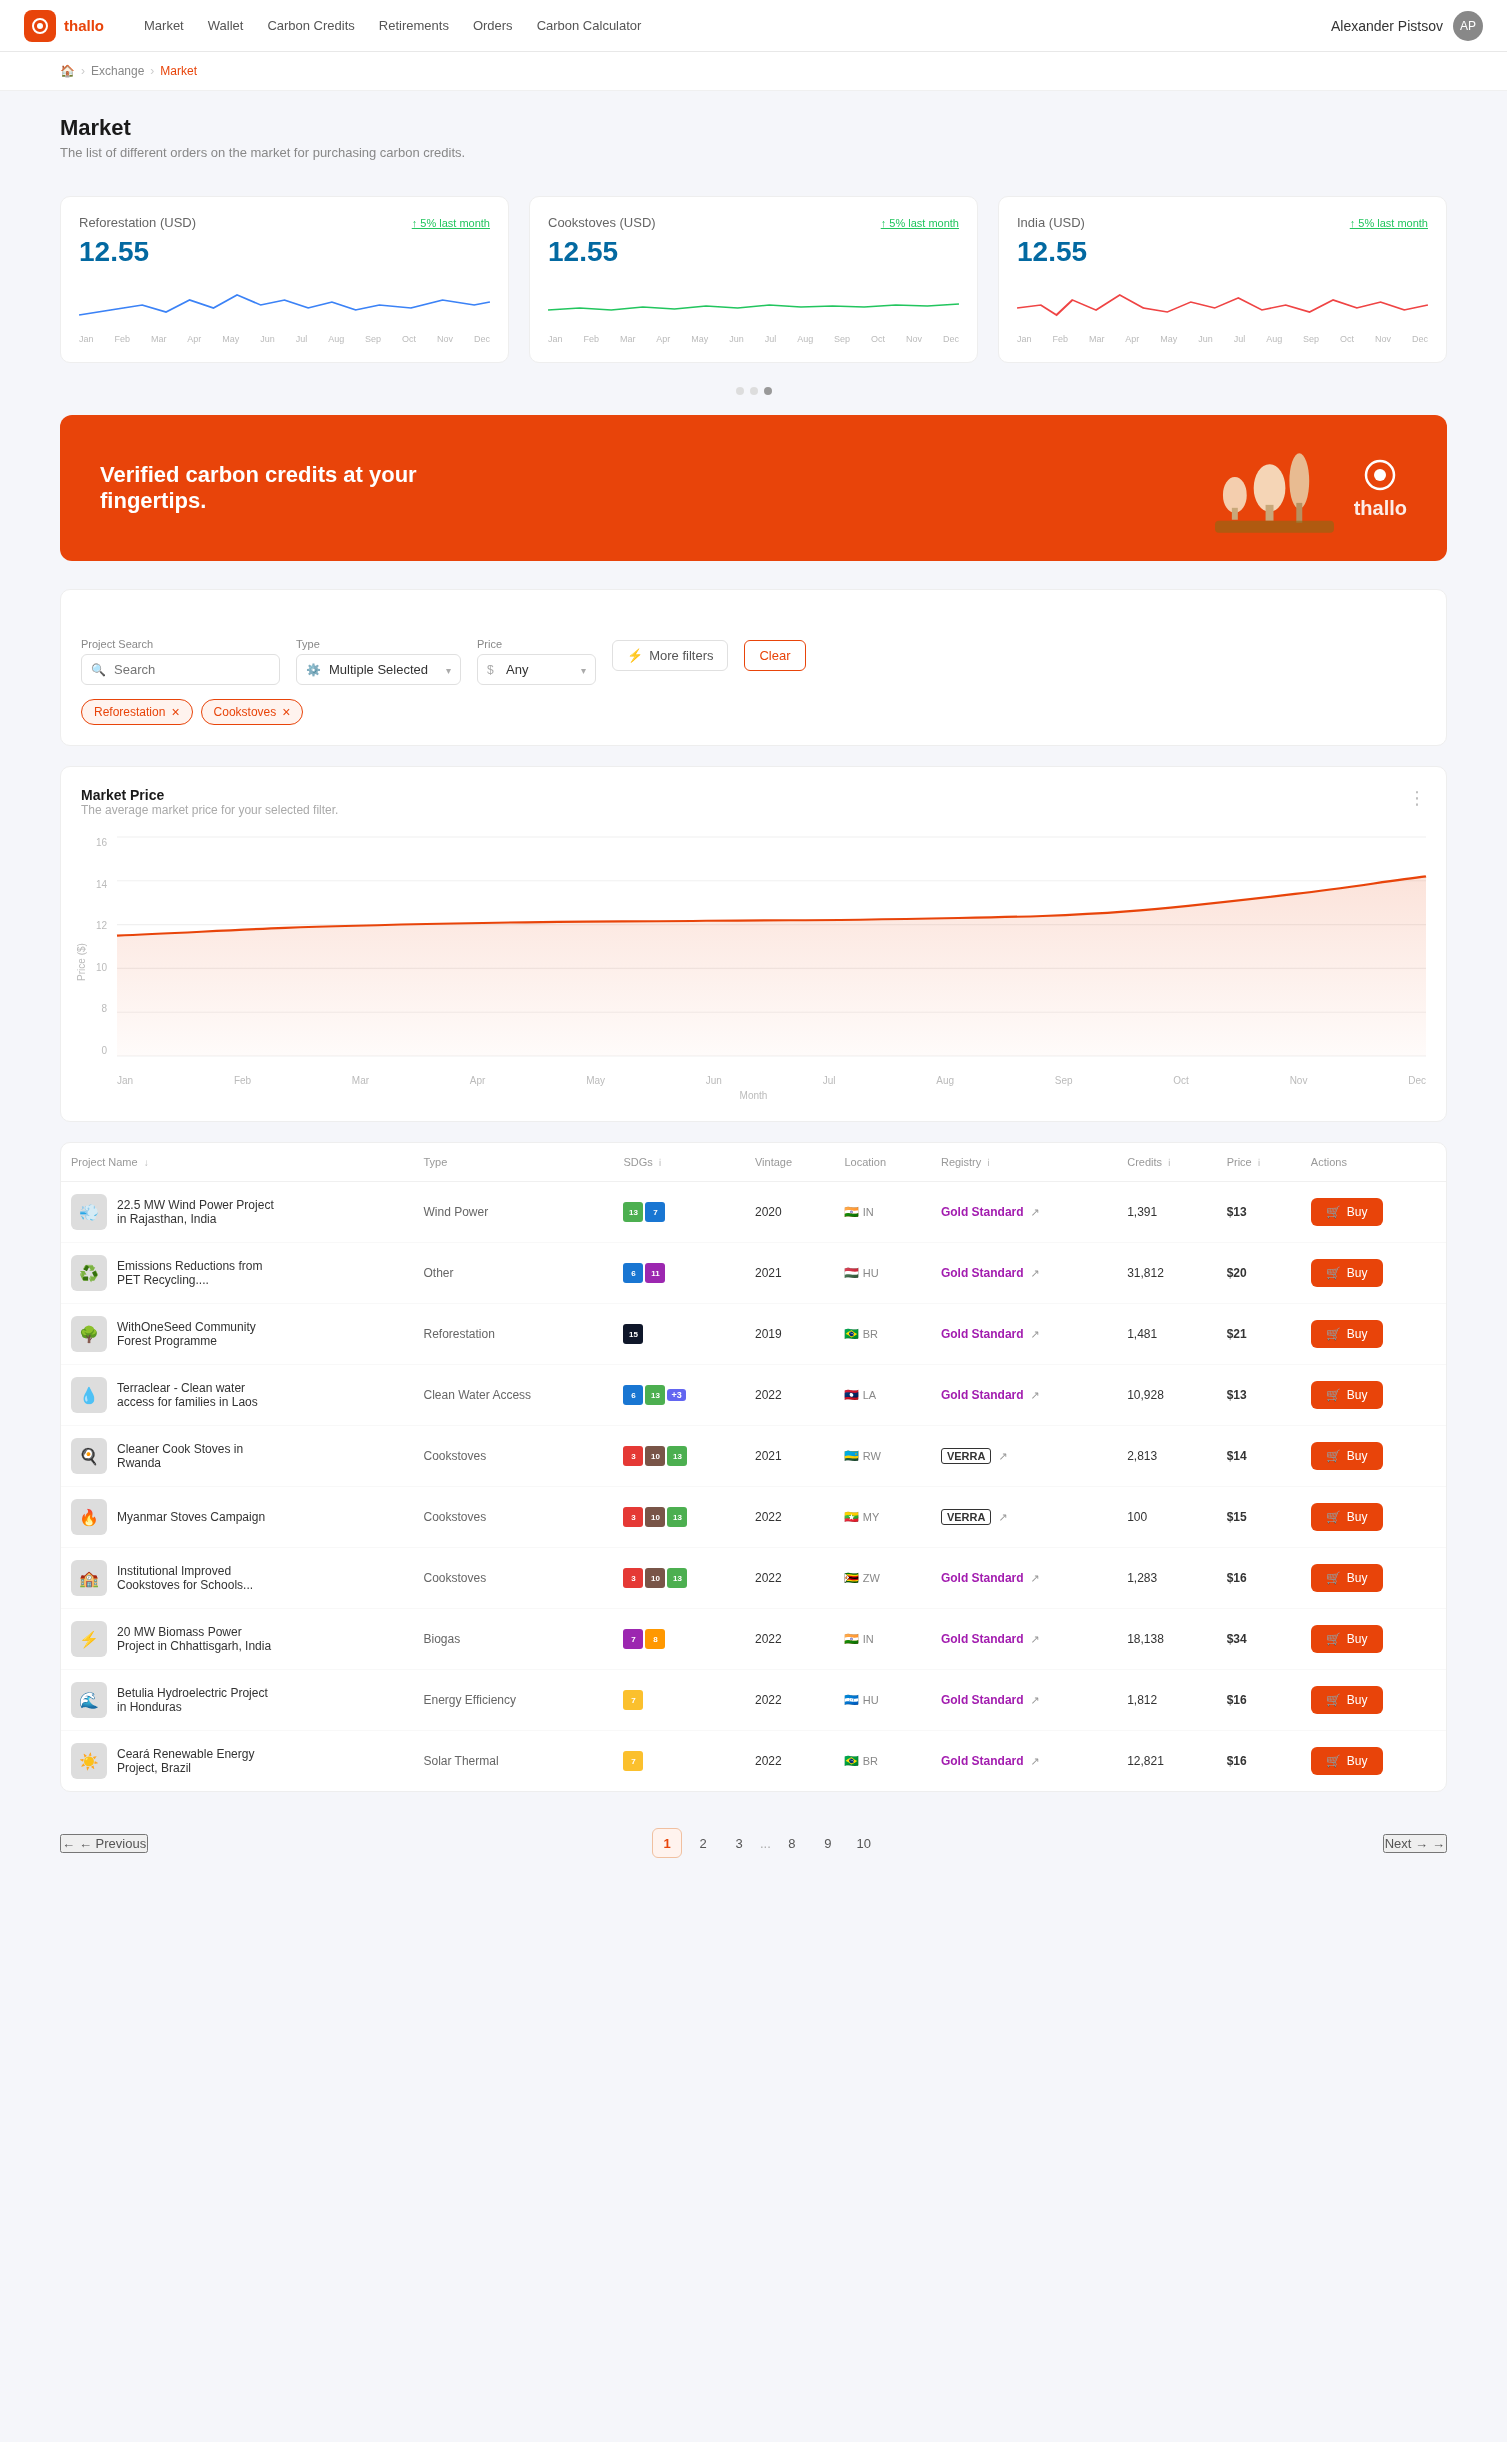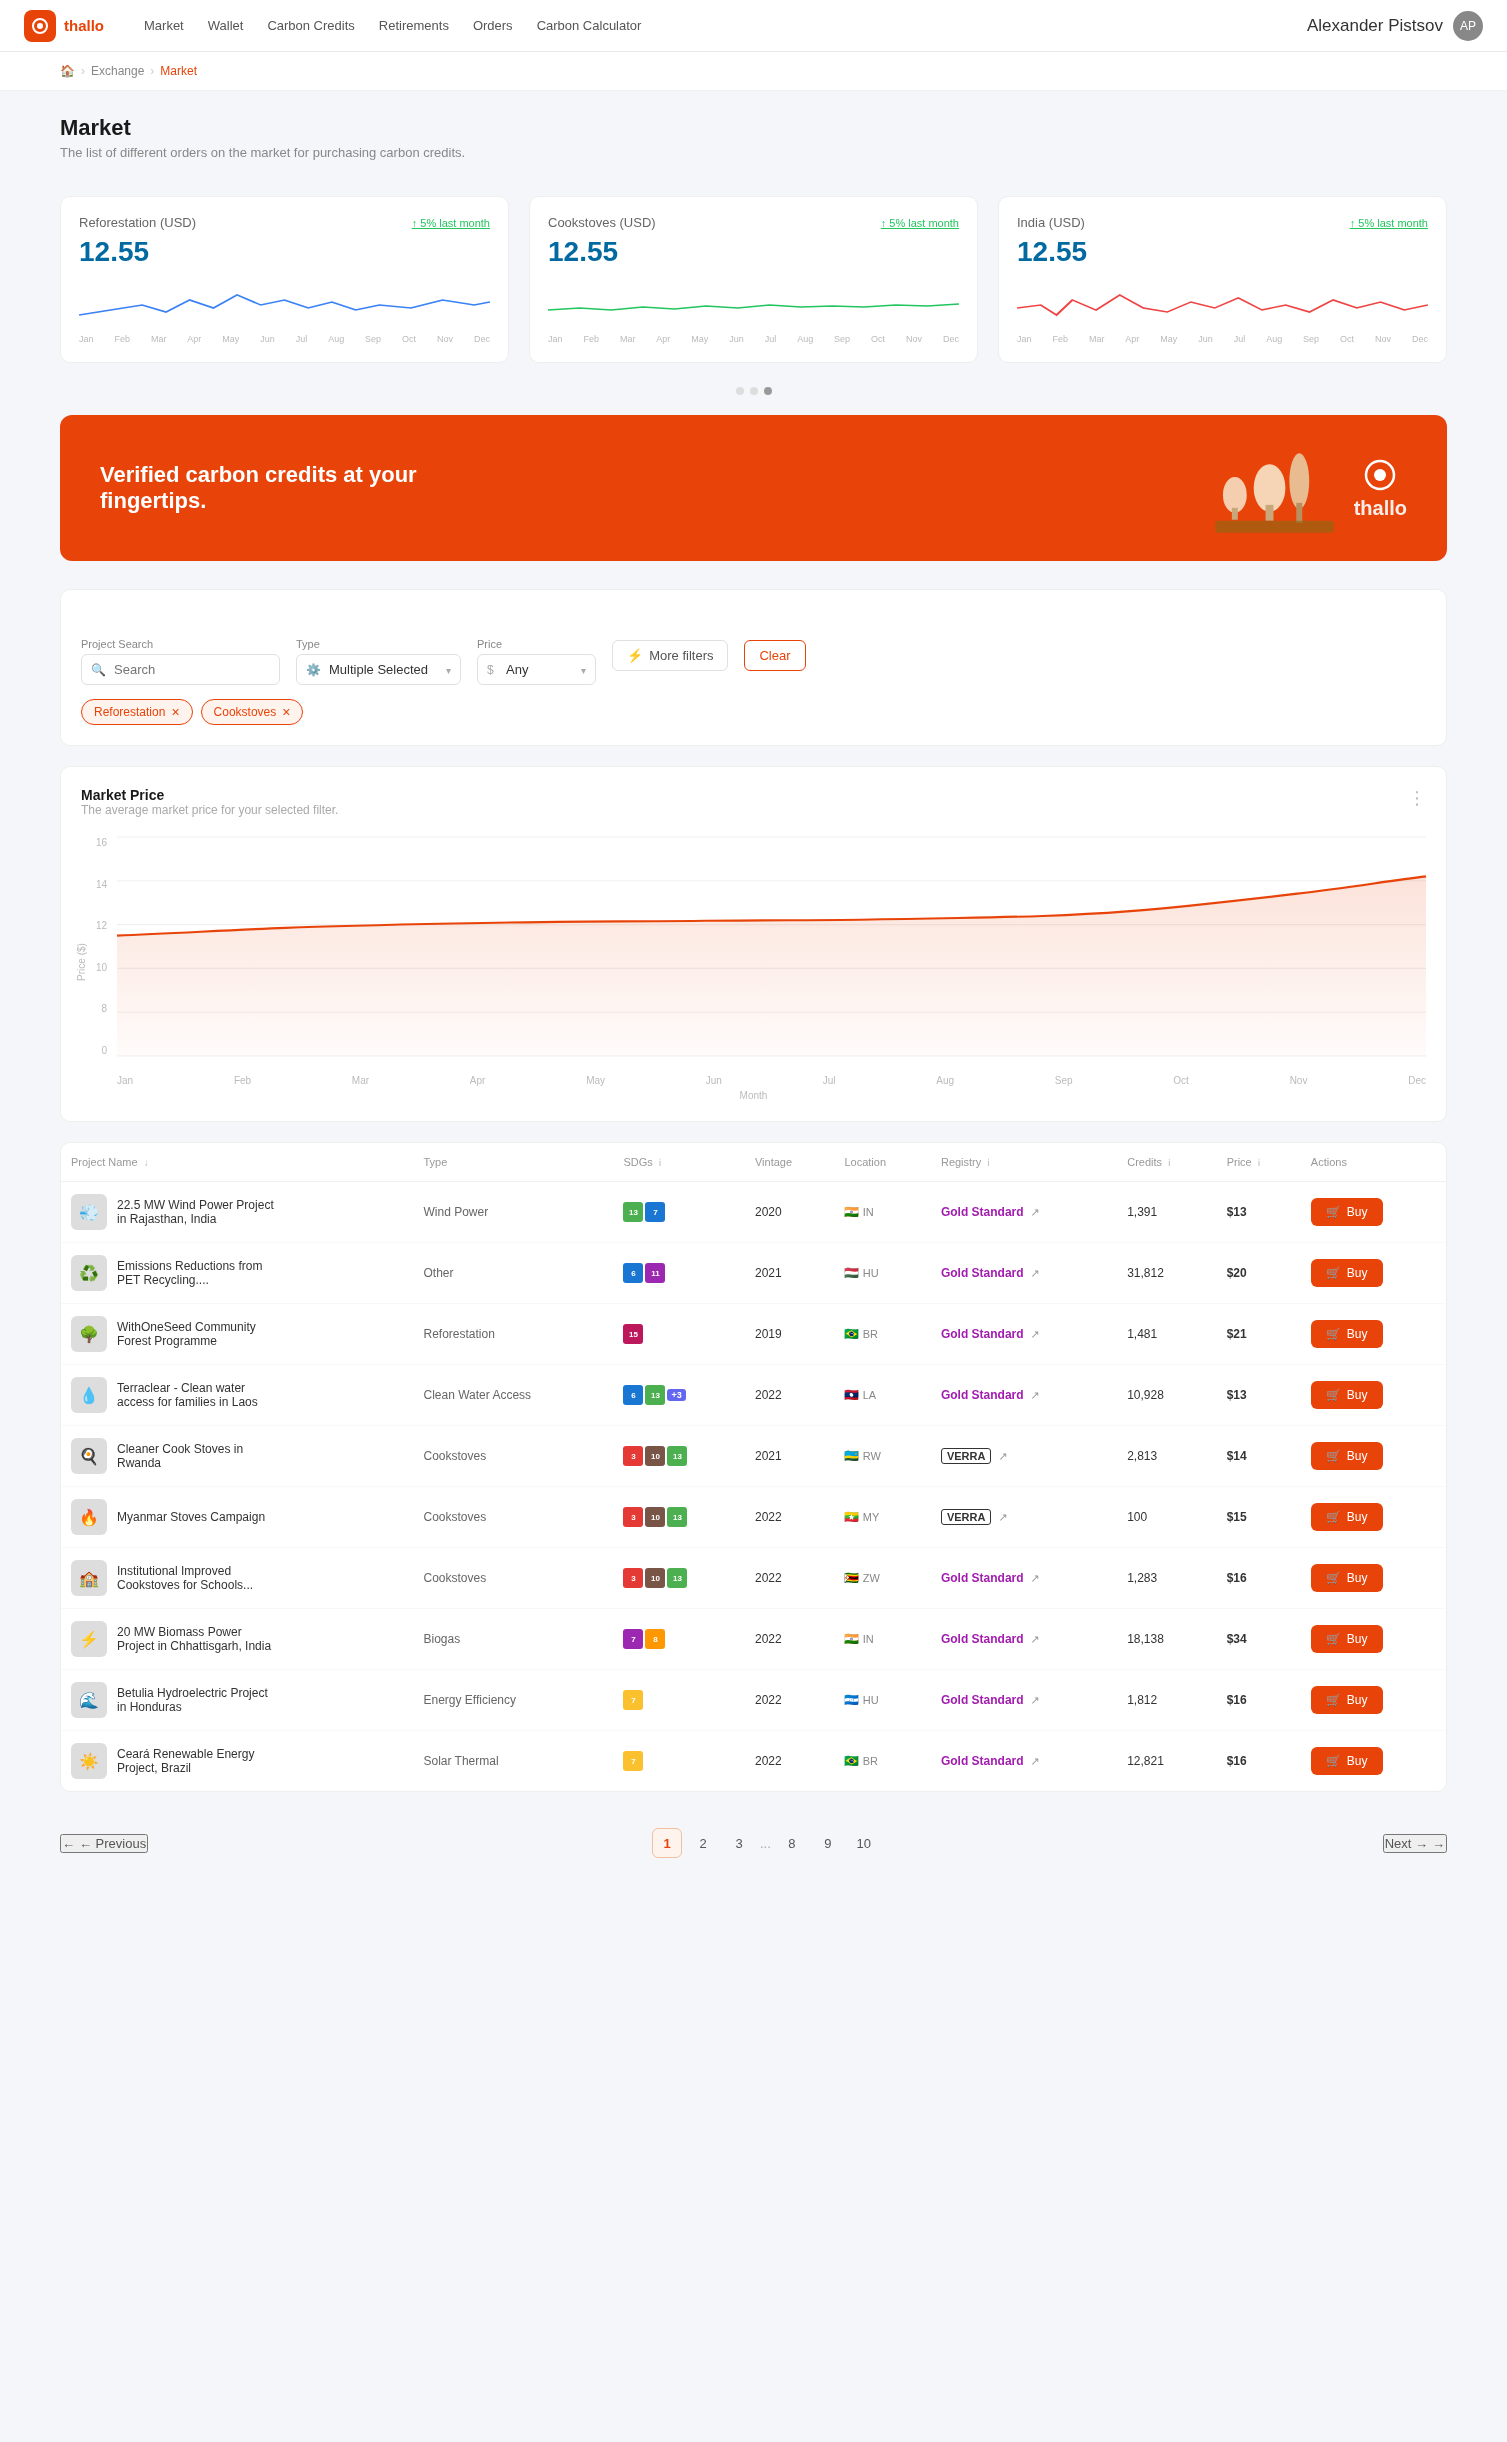--- a/index.html
+++ b/index.html
@@ -5,21 +5,21 @@
     * { box-sizing: border-box; margin: 0; padding: 0; }
     body { font-family: -apple-system, BlinkMacSystemFont, 'Segoe UI', sans-serif; background: #f5f6fa; color: #333; font-size: 13px; }
     
     
     .navbar { background: #fff; border-bottom: 1px solid #e8e8e8; padding: 0 24px; display: flex; align-items: center; height: 52px; gap: 28px; }
     .nav-logo { display: flex; align-items: center; gap: 8px; margin-right: 12px; }
     .nav-logo-circle { width: 32px; height: 32px; background: #e8440a; border-radius: 8px; display: flex; align-items: center; justify-content: center; }
     .nav-links { display: flex; gap: 24px; flex: 1; }
     .nav-link { color: #555; font-size: 13px; cursor: pointer; text-decoration: none; }
     .nav-right { display: flex; align-items: center; gap: 10px; }
-    .nav-user { font-size: 17px; color: #333; }
+    .nav-user { font-size: 14px; color: #333; }
     .nav-avatar { width: 30px; height: 30px; border-radius: 50%; background: #ccc; overflow: hidden; display: flex; align-items: center; justify-content: center; font-size: 12px; color: #fff; background: #888; }
 
     
     .breadcrumb { padding: 12px 60px; display: flex; align-items: center; gap: 6px; font-size: 12px; color: #888; background: #fff; border-bottom: 1px solid #f0f0f0; }
     .breadcrumb a { color: #888; text-decoration: none; }
     .breadcrumb .current { color: #e8440a; }
     .breadcrumb .sep { color: #ccc; }
 
     
     .main { padding: 24px 60px; max-width: 1507px; }
@@ -467,21 +467,21 @@
           <tr>
     <td>
       <div class="project-name-cell">
         <div class="project-thumb">🌳</div>
         <span class="project-name">WithOneSeed Community Forest Programme</span>
       </div>
     </td>
     <td style="color:#666;font-size:12px;">Reforestation</td>
     <td>
               <div class="sdg-icons">
-                <span class="sdg-badge" style="background:#be185d;">15</span>
+                <span class="sdg-badge" style="background:#0f172a;">15</span>
               </div>
             </td>
     <td>2019</td>
     <td><span>🇧🇷</span> <span style="color:#888;font-size:11px;">BR</span></td>
     <td>
               <div class="registry-badge">
                 <span class="gold-standard">Gold Standard</span>
                 <span class="ext-link">↗</span>
               </div>
             </td>

